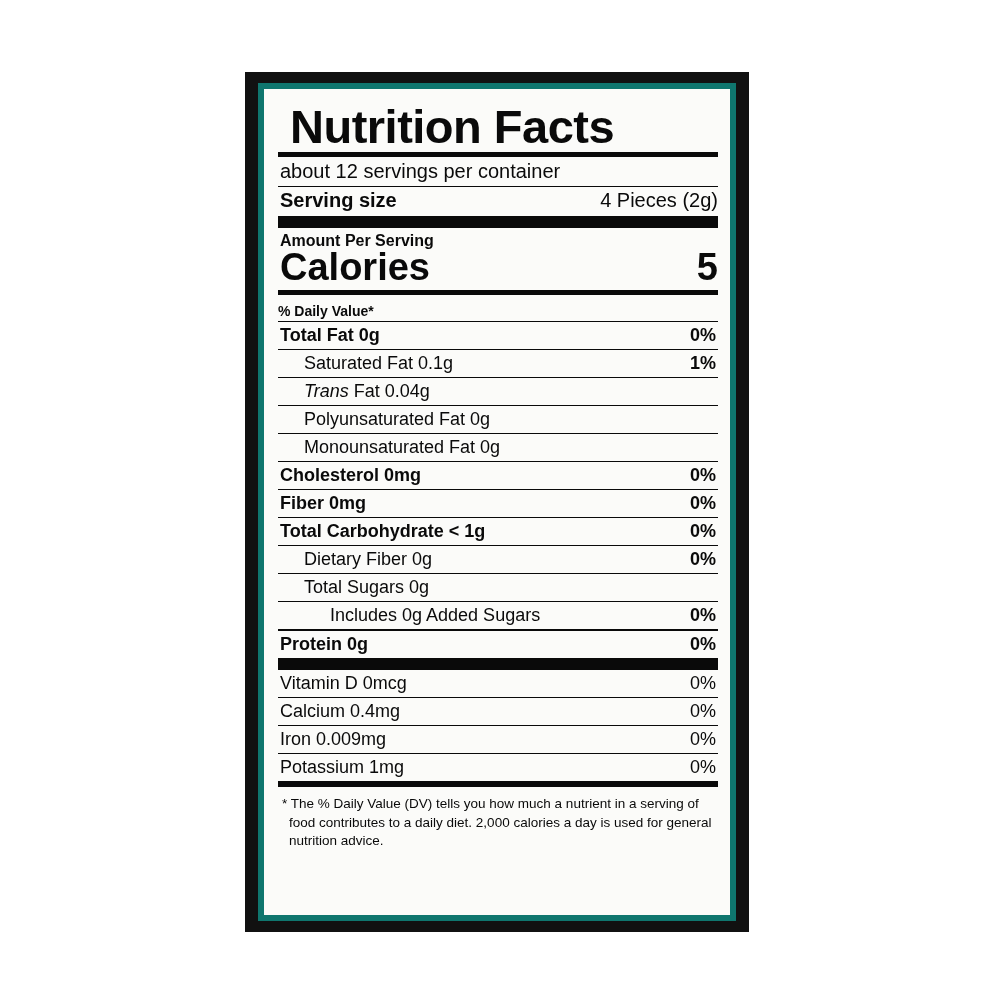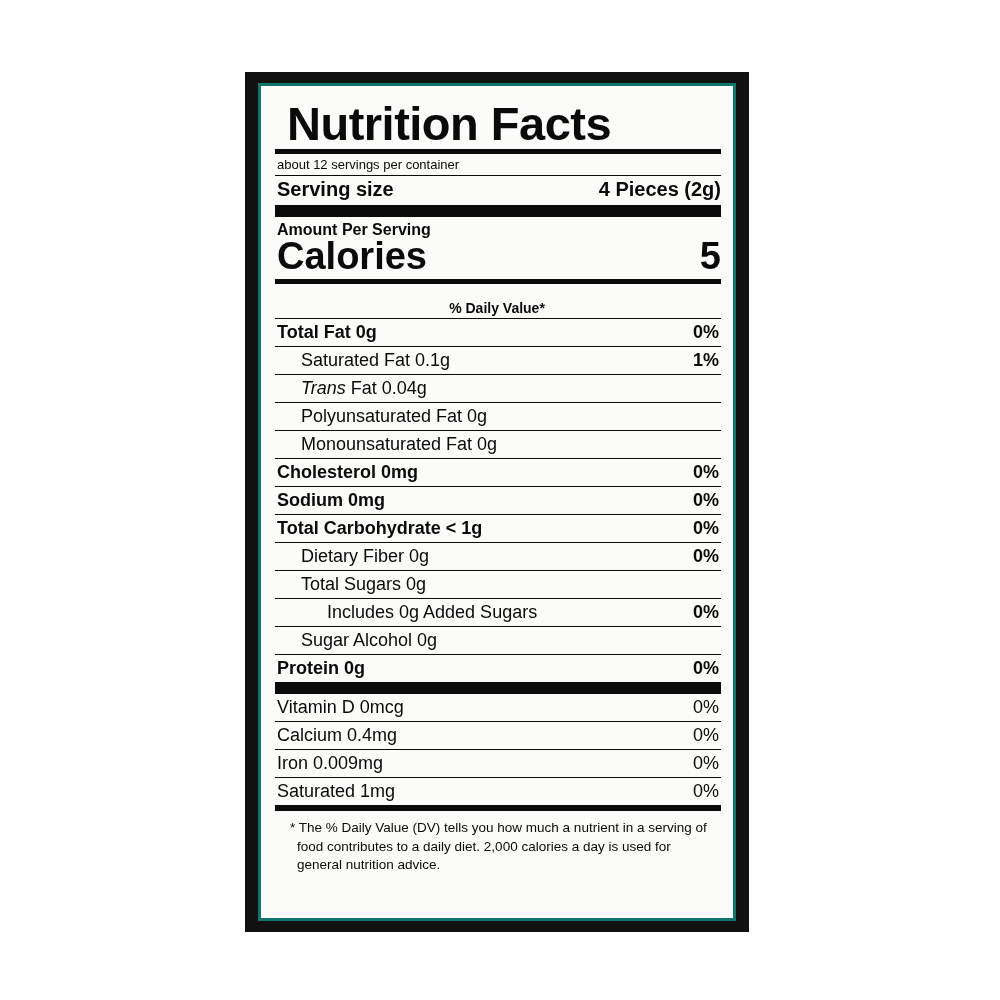--- a/index.html
+++ b/index.html
@@ -27,54 +27,54 @@
     background: #111111;
   }
   .label {
     position: absolute;
     left: 258px;
     top: 83px;
     width: 478px;
     height: 838px;
     background: #fbfbf9;
     box-sizing: border-box;
-    border: 3px solid #0f766e;
+    border: 6px solid #0f766e;
     padding: 0 0 0 0;
     color: #0a0a0a;
   }
   .inner {
     padding: 6px 12px 8px 14px;
   }
   .title {
     font-size: 47px;
     font-weight: bold;
     letter-spacing: -0.5px;
     line-height: 1.0;
     margin: 8px 0 2px 12px;
     white-space: nowrap;
   }
   .rule-thin { border-bottom: 1px solid #0a0a0a; }
   .rule-med  { border-bottom: 5px solid #0a0a0a; }
   .rule-thick{ border-bottom: 12px solid #0a0a0a; }
 
   .servings {
-    font-size: 13px;
+    font-size: 20px;
     margin: 3px 0 3px 2px;
   }
   .row {
     display: flex;
     justify-content: space-between;
     align-items: baseline;
   }
   .serving-size {
     font-size: 20px;
     font-weight: bold;
     margin: 2px 0 4px 2px;
   }
-  .serving-size .val { font-weight: bold; }
+  .serving-size .val { font-weight: normal; }
 
   .amount {
     font-size: 16px;
     font-weight: bold;
     margin: 4px 0 0 2px;
   }
   .calories-row {
     display: flex;
     justify-content: space-between;
     align-items: center;
@@ -85,24 +85,24 @@
     font-size: 38px;
     font-weight: bold;
     line-height: 1.05;
   }
   .calories-value {
     font-size: 38px;
     font-weight: bold;
     line-height: 1.05;
   }
   .dv-header {
-    text-align: center;
+    text-align: left;
     font-size: 14px;
     font-weight: bold;
-    margin: 16px 0 2px 0;
+    margin: 8px 0 2px 0;
     padding-right: 2px;
   }
   .nutrient {
     display: flex;
     justify-content: space-between;
     align-items: baseline;
     font-size: 18px;
     padding: 3px 2px 3px 2px;
   }
   .nutrient .name { white-space: nowrap; }
@@ -110,21 +110,21 @@
   .b { font-weight: bold; }
   .ital { font-style: italic; }
   .ind1 { padding-left: 26px; gap: 42px; }
   .ind2 { padding-left: 52px; text-align: center; }
 
   .footnote {
     font-size: 13.5px;
     line-height: 1.38;
     padding: 8px 6px 4px 8px;
     text-indent: -7px;
-    margin-left: 14px;
+    margin-left: 3px;
   }
 </style>
 </head>
 <body>
 
 <div id="canvas">
   <div class="label-backdrop"></div>
 
   <div class="label">
     <div class="inner">
@@ -176,21 +176,21 @@
             <span class="name">Monounsaturated Fat 0g</span>
             <span class="pct"></span>
           </div>
           <div class="rule-thin"></div>
           <div class="nutrient">
             <span class="name b">Cholesterol 0mg</span>
             <span class="pct">0%</span>
           </div>
           <div class="rule-thin"></div>
           <div class="nutrient">
-            <span class="name b">Sodium 0mg</span>
+            <span class="name b">Fiber 0mg</span>
             <span class="pct">0%</span>
           </div>
           <div class="rule-thin"></div>
           <div class="nutrient">
             <span class="name b">Total Carbohydrate &lt; 1g</span>
             <span class="pct">0%</span>
           </div>
           <div class="rule-thin"></div>
           <div class="nutrient ind1">
             <span class="name">Dietary Fiber 0g</span>
@@ -200,24 +200,20 @@
           <div class="nutrient ind1">
             <span class="name">Total Sugars 0g</span>
             <span class="pct"></span>
           </div>
           <div class="rule-thin"></div>
           <div class="nutrient ind2">
             <span class="name">Includes 0g Added Sugars</span>
             <span class="pct">0%</span>
           </div>
           <div class="rule-thin"></div>
-          <div class="nutrient ind1">
-            <span class="name">Sugar Alcohol 0g</span>
-            <span class="pct"></span>
-          </div>
           <div class="rule-thin"></div>
           <div class="nutrient">
             <span class="name b">Protein 0g</span>
             <span class="pct">0%</span>
           </div>
         </div>
 
       <div class="rule-thick"></div>
 
       <div id="vitamin-list">
@@ -230,21 +226,21 @@
             <span class="name">Calcium 0.4mg</span>
             <span class="pct" style="font-weight: normal;">0%</span>
           </div>
           <div class="rule-thin"></div>
           <div class="nutrient">
             <span class="name">Iron 0.009mg</span>
             <span class="pct" style="font-weight: normal;">0%</span>
           </div>
           <div class="rule-thin"></div>
           <div class="nutrient">
-            <span class="name">Saturated 1mg</span>
+            <span class="name">Potassium 1mg</span>
             <span class="pct" style="font-weight: normal;">0%</span>
           </div>
           <div class="rule-thin"></div>
         </div>
 
       <div class="rule-med"></div>
 
       <div class="footnote">* The % Daily Value (DV) tells you how much a nutrient in a serving of food contributes to a daily diet. 2,000 calories a day is used for general nutrition advice.</div>
 
     </div>

